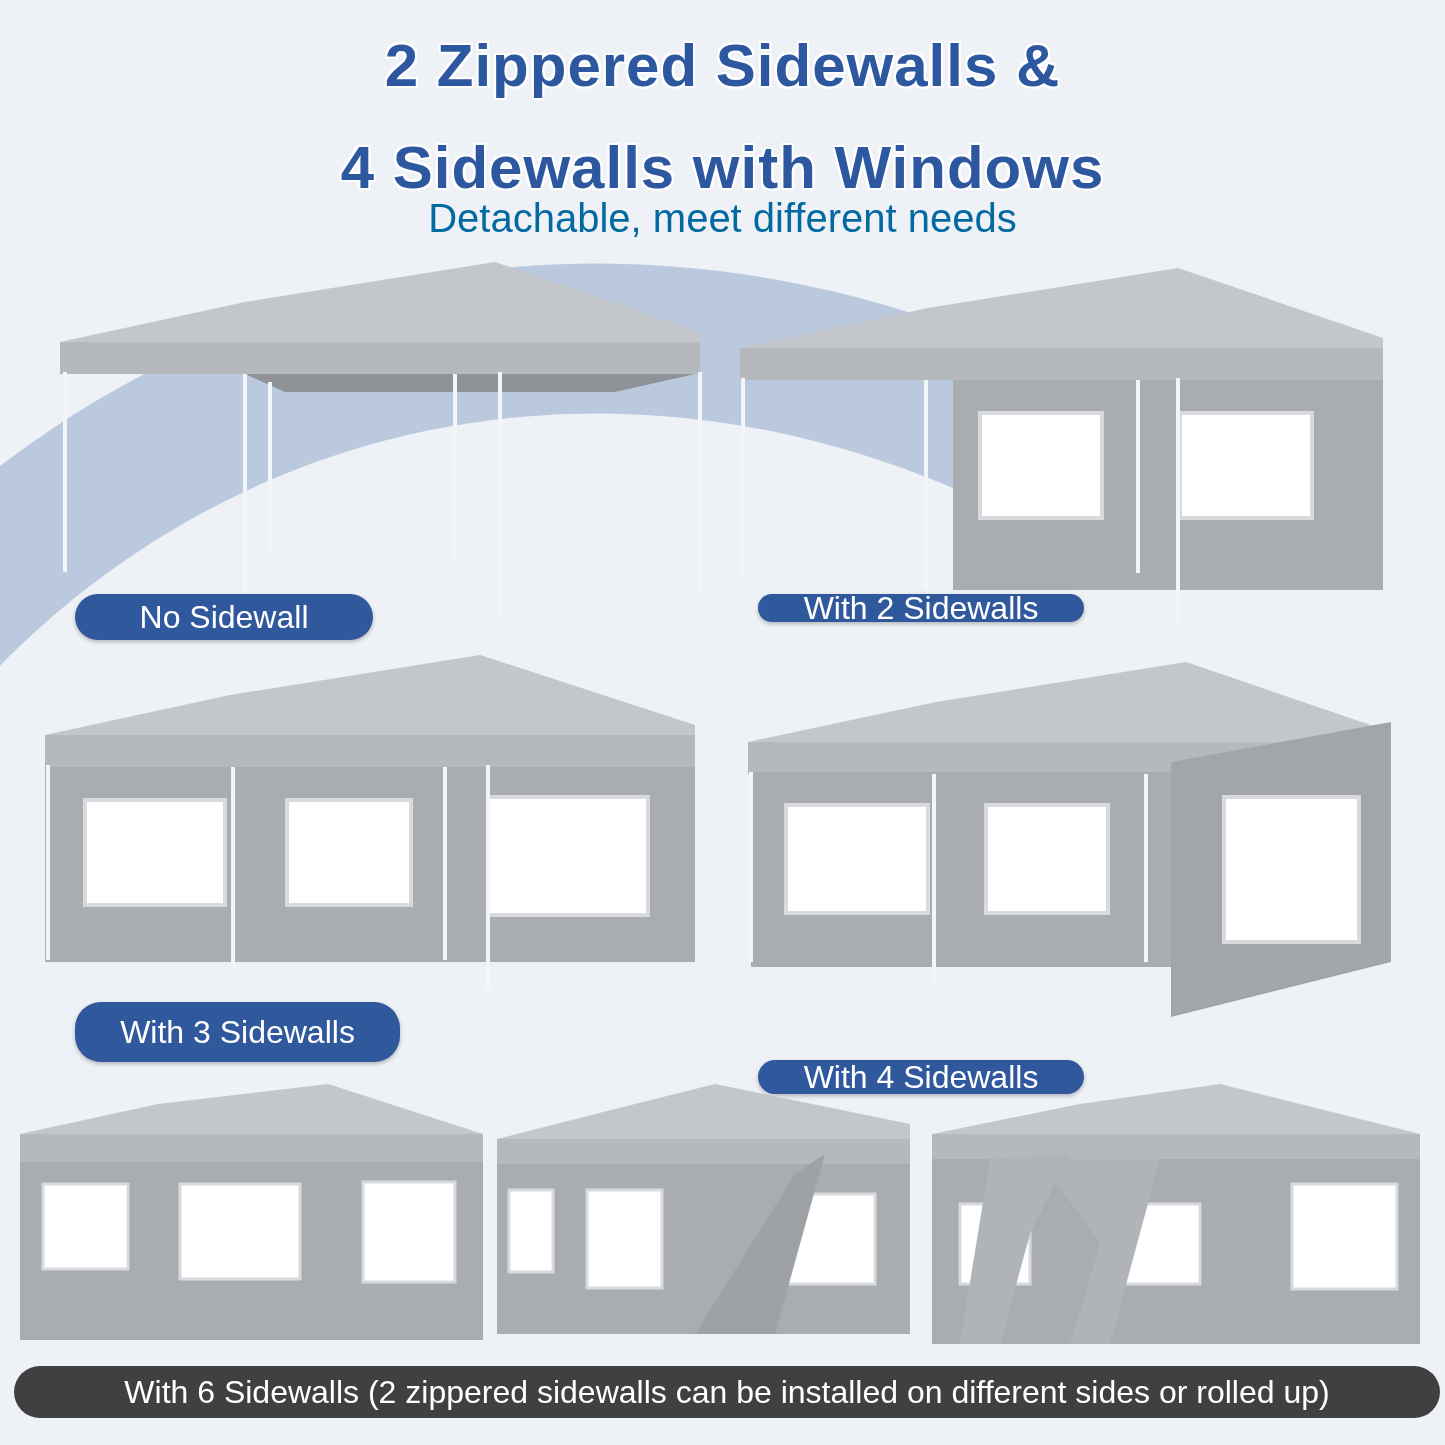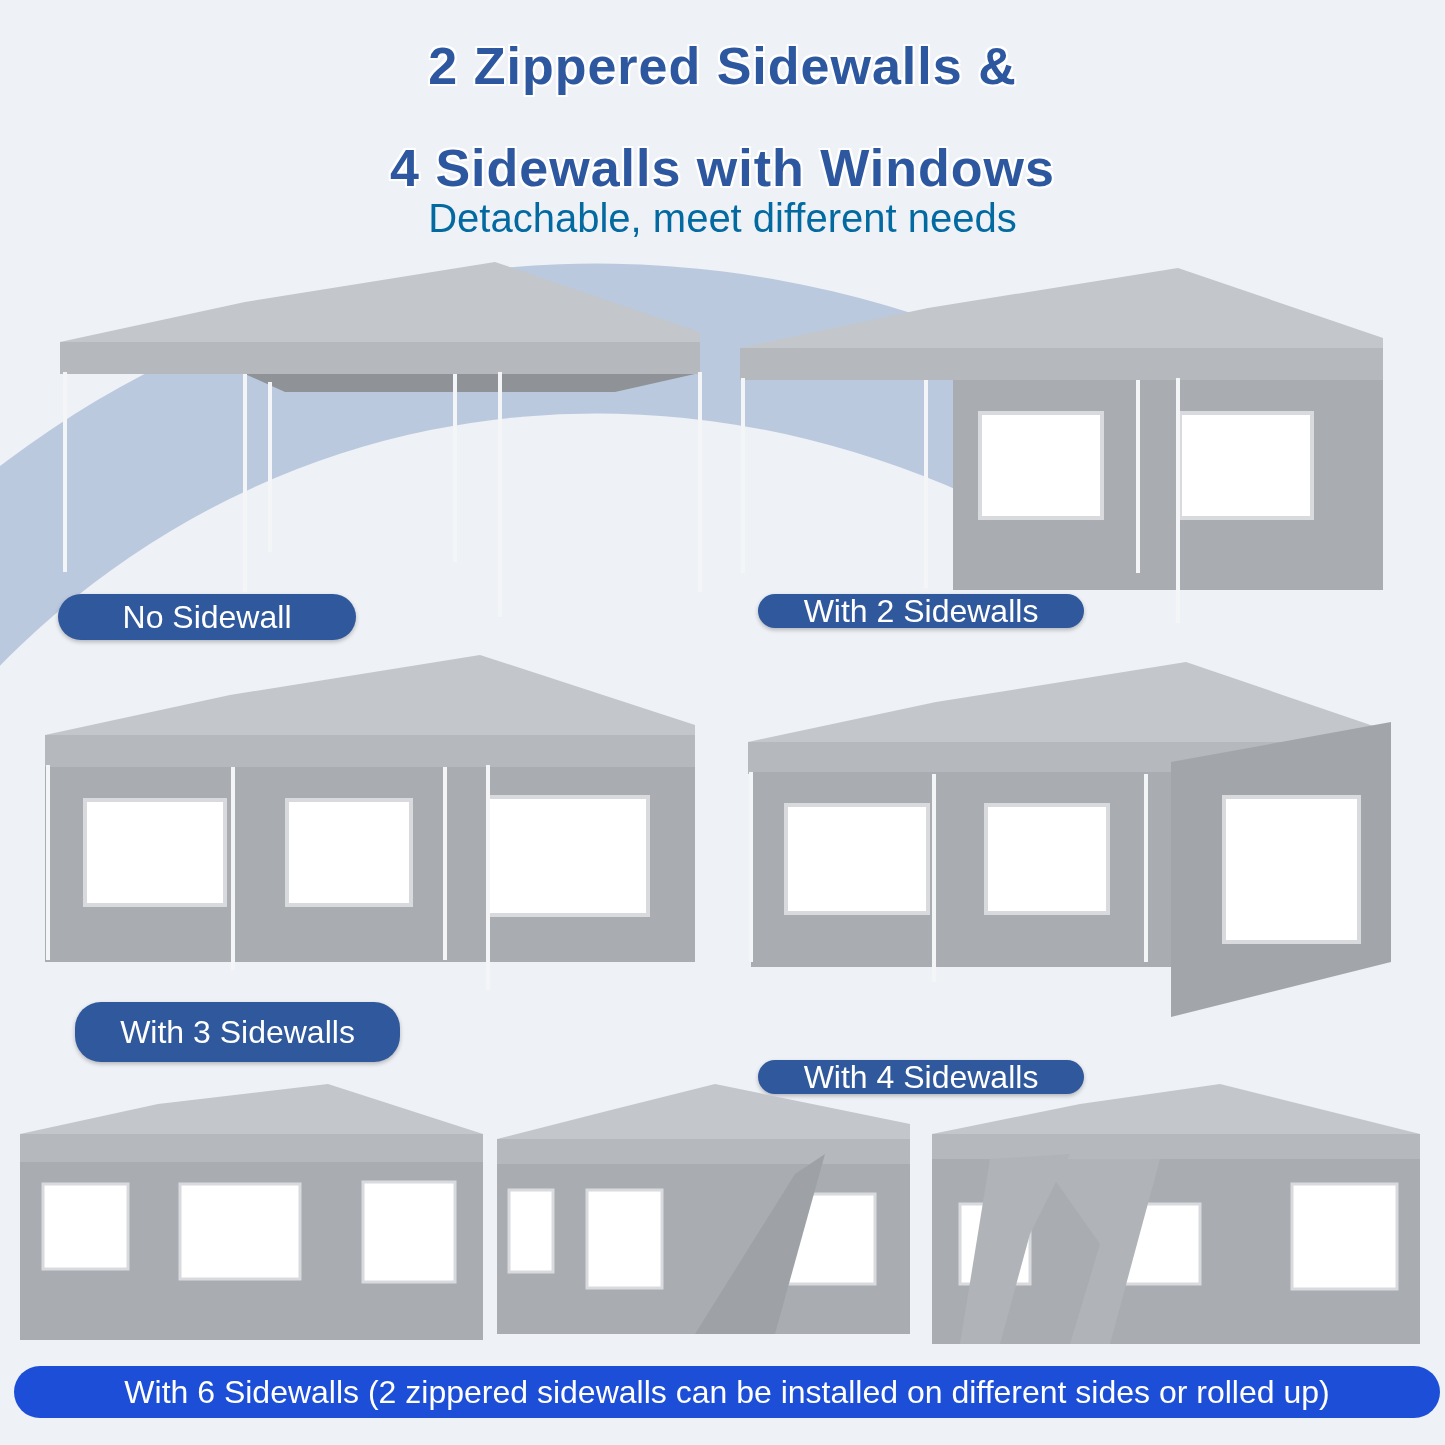--- a/index.html
+++ b/index.html
@@ -1,27 +1,27 @@
 <!DOCTYPE html>
 <html><head>
 <meta charset="utf-8">
 <style>
   html,body{margin:0;padding:0;}
   body{width:1445px;height:1445px;position:relative;overflow:hidden;
     background:#eef1f6;font-family:"Liberation Sans",sans-serif;}
   .bg-arc{position:absolute;border-radius:50%;}
   .arc1{left:-420px;top:250px;width:1900px;height:2200px;border:150px solid #b3c3dc;border-color:#b3c3dc transparent transparent transparent;transform:rotate(-18deg);opacity:.85;}
-  .title{position:absolute;left:0;width:1445px;text-align:center;color:#2d58a0;font-weight:bold;font-size:52px;line-height:88px;
+  .title{position:absolute;left:0;width:1445px;text-align:center;color:#2d58a0;font-weight:bold;font-size:60px;line-height:88px;
     text-shadow:0 0 4px #fff,0 0 4px #fff,2px 2px 0 #fff,-2px -2px 0 #fff,2px -2px 0 #fff,-2px 2px 0 #fff;letter-spacing:1px;}
   .t1{top:22px;}
   .t2{top:124px;}
   .subtitle{position:absolute;top:196px;left:0;width:1445px;text-align:center;font-size:40px;color:#0369a1;}
   .pill{position:absolute;background:#30589c;color:#fff;border-radius:26px;font-size:32px;display:flex;align-items:center;justify-content:center;box-shadow:0 2px 4px rgba(0,0,0,.25);}
   .tent{position:absolute;}
-  .wide-pill{position:absolute;left:14px;top:1366px;width:1426px;height:52px;background:#1d4ed8;color:#fff;border-radius:28px;font-size:32px;display:flex;align-items:center;justify-content:center;white-space:nowrap;}
+  .wide-pill{position:absolute;left:14px;top:1366px;width:1426px;height:52px;background:#404040;color:#fff;border-radius:28px;font-size:32px;display:flex;align-items:center;justify-content:center;white-space:nowrap;}
 </style>
 </head>
 <body>
 
 <div class="bg-arc arc1"></div>
 
 <div class="title t1">2 Zippered Sidewalls &amp;</div>
 <div class="title t2">4 Sidewalls with Windows</div>
 <div class="subtitle">Detachable, meet different needs</div>
 
@@ -31,36 +31,36 @@
   <polygon points="190,112 640,112 560,130 230,130" fill="#8f9397"></polygon>
   <g stroke="#f4f5f7" stroke-width="4">
     <line x1="10" y1="110" x2="10" y2="310"></line>
       <line x1="190" y1="112" x2="190" y2="330"></line>
     <line x1="215" y1="120" x2="215" y2="290"></line>
       <line x1="400" y1="112" x2="400" y2="300"></line>
     <line x1="445" y1="110" x2="445" y2="355"></line>
       <line x1="645" y1="110" x2="645" y2="330"></line>
   </g>
 </svg>
-<div class="pill" style="left:58px;top:594px;width:298px;height:46px">No Sidewall</div>
+<div class="pill" style="left:75px;top:594px;width:298px;height:46px">No Sidewall</div>
 
 <svg class="tent" style="left:738px;top:268px" width="650" height="360">
   <polygon points="2,80 190,40 440,0 645,70 645,110 2,110" fill="#c3c6ca"></polygon>
   <rect x="2" y="80" width="643" height="32" fill="#b5b8bc"></rect>
   <rect x="215" y="112" width="430" height="210" fill="#a9adb2"></rect>
   <rect x="242" y="145" width="122" height="105" fill="#ffffff" stroke="#d8dade" stroke-width="4"></rect>
   <rect x="442" y="145" width="132" height="105" fill="#ffffff" stroke="#d8dade" stroke-width="4"></rect>
   <g stroke="#f4f5f7" stroke-width="4">
     <line x1="5" y1="110" x2="5" y2="305"></line>
       <line x1="188" y1="112" x2="188" y2="320"></line>
     <line x1="400" y1="112" x2="400" y2="305"></line>
       <line x1="440" y1="110" x2="440" y2="355"></line>
   </g>
 </svg>
-<div class="pill" style="left:758px;top:594px;width:326px;height:34px">With 2 Sidewalls</div>
+<div class="pill" style="left:758px;top:594px;width:326px;height:28px">With 2 Sidewalls</div>
 
 <svg class="tent" style="left:40px;top:655px" width="660" height="345">
   <polygon points="5,80 190,40 440,0 655,70 655,112 5,112" fill="#c3c6ca"></polygon>
   <rect x="5" y="80" width="650" height="32" fill="#b5b8bc"></rect>
   <rect x="5" y="112" width="650" height="195" fill="#a9adb2"></rect>
   <rect x="45" y="145" width="140" height="105" fill="#fff" stroke="#d8dade" stroke-width="4"></rect>
   <rect x="247" y="145" width="124" height="105" fill="#fff" stroke="#d8dade" stroke-width="4"></rect>
   <rect x="448" y="142" width="160" height="118" fill="#fff" stroke="#d8dade" stroke-width="4"></rect>
   <g stroke="#f4f5f7" stroke-width="4">
     <line x1="8" y1="110" x2="8" y2="305"></line>

